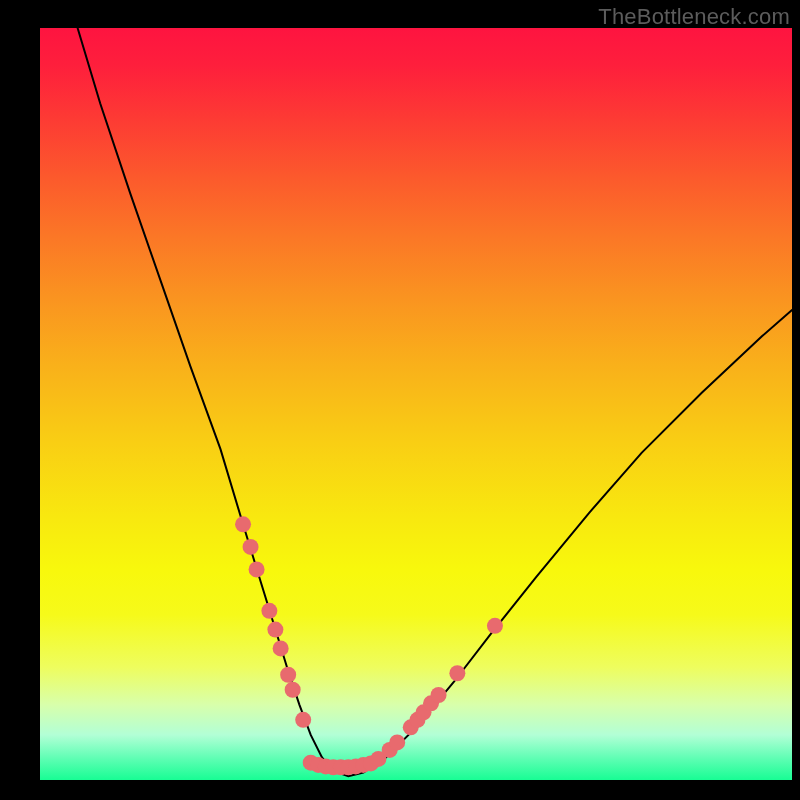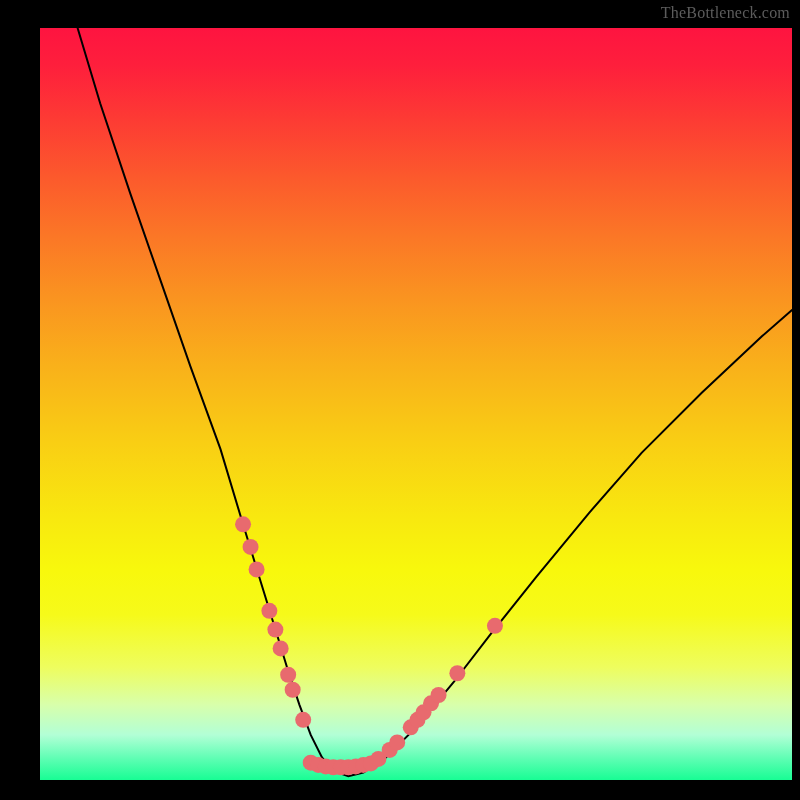--- a/index.html
+++ b/index.html
@@ -42,25 +42,24 @@
       #b2ffd6 94%,
       #62feb5 97%,
       #18fd94 100%
     );
   }
   .watermark {
     position: absolute;
     top: 4px;
     right: 10px;
     color: #5c5c5c;
-    font-size: 16px;
+    font-size: 22px;
     font-weight: 500;
     letter-spacing: 0.2px;
     user-select: none;
-    font-family: Liberation Serif, serif;
   }
   svg.curve {
     position: absolute;
     left: 0;
     top: 0;
     width: 752px;
     height: 752px;
     overflow: visible;
   }
   .curve-path {

